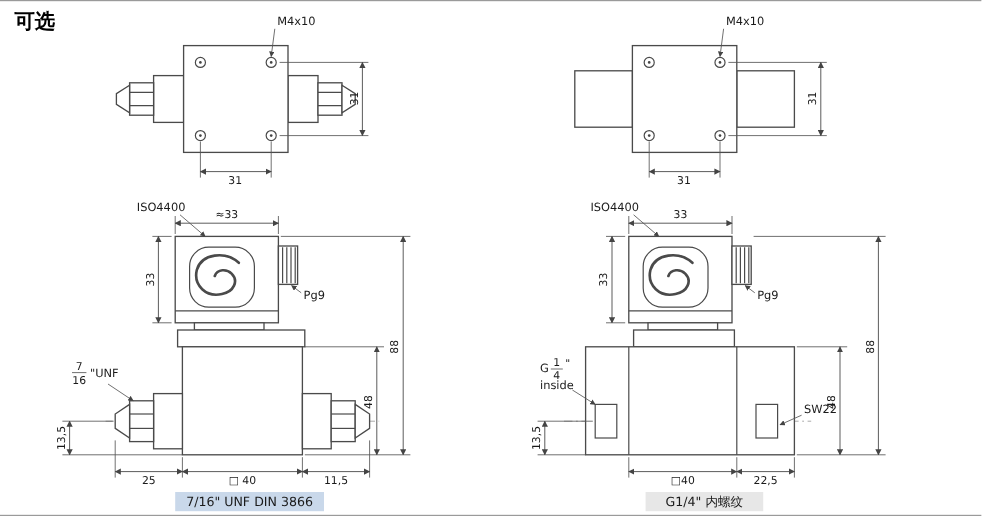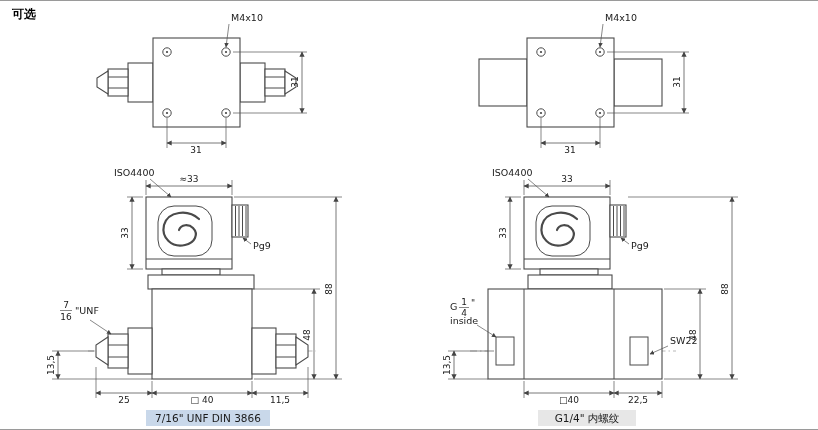--- a/index.html
+++ b/index.html
@@ -3,21 +3,21 @@
 <meta charset="utf-8">
 <style>
   html,body{margin:0;padding:0;background:#fff;}
   #stage{
     position:relative;width:818px;height:430px;background:#fff;
     border-top:1px solid #9a9a9a;border-bottom:1px solid #9a9a9a;
     box-sizing:border-box;overflow:hidden;
     font-family:"DejaVu Sans","Liberation Sans",sans-serif;
   }
   #note{
-    position:absolute;left:12px;top:5px;font-size:12px;font-weight:bold;color:#000;
+    position:absolute;left:12px;top:5px;font-size:17px;font-weight:bold;color:#000;
   }
   svg{position:absolute;left:0;top:0;}
   svg text{font-family:"DejaVu Sans","Liberation Sans",sans-serif;font-size:9px;fill:#1a1a1a;}
   .lbl{font-size:9.5px;}
   .cap{font-size:10.5px;}
   .ol{fill:#ffffff;stroke:#4a4a4a;stroke-width:1.1;}
   .th{fill:none;stroke:#4a4a4a;stroke-width:1;}
   .dim{fill:none;stroke:#555;stroke-width:0.8;}
   .ext{fill:none;stroke:#555;stroke-width:0.7;}
   .cl{fill:none;stroke:#999;stroke-width:0.7;stroke-dasharray:7 3 1.5 3;}

